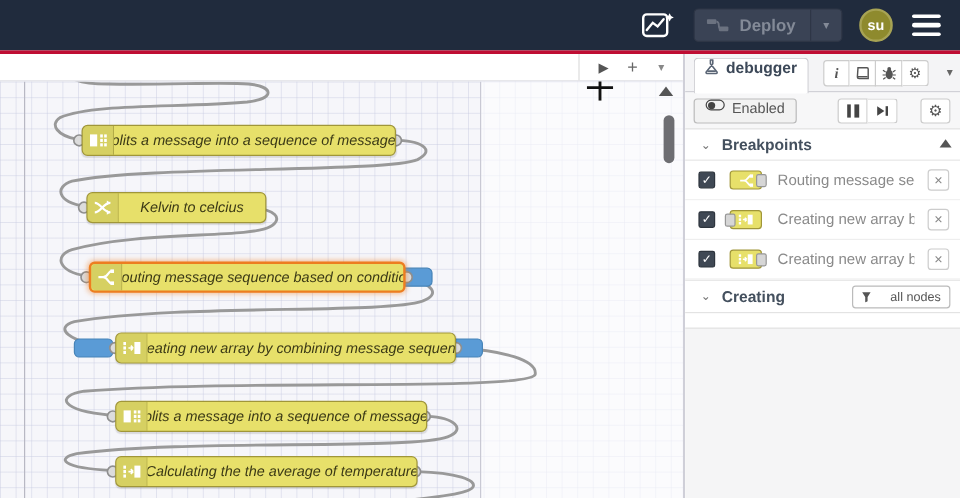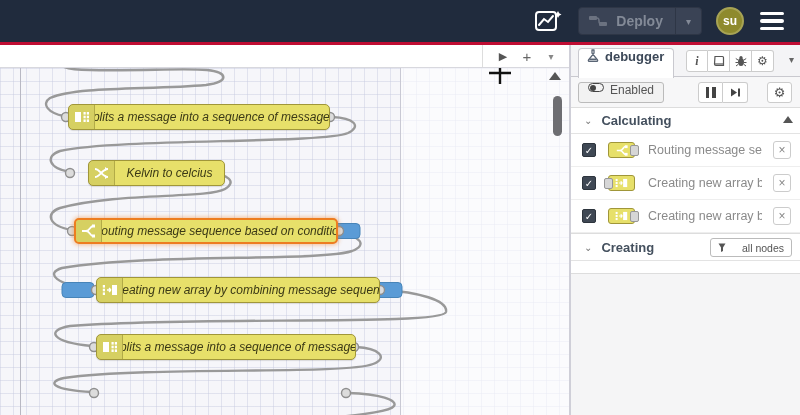--- a/index.html
+++ b/index.html
@@ -191,21 +191,21 @@
                 <rect x="9.5" y="5.7" width="2.2" height="2.6" fill="#fff"></rect>
                 <rect x="9.5" y="9.4" width="2.2" height="2.6" fill="#fff"></rect>
                 <rect x="12.8" y="2" width="2.2" height="2.6" fill="#fff"></rect>
                 <rect x="12.8" y="5.7" width="2.2" height="2.6" fill="#fff"></rect>
                 <rect x="12.8" y="9.4" width="2.2" height="2.6" fill="#fff"></rect>
               </svg>
             </div>
           <div class="nlabel">Splits a message into a sequence of messages.</div>
         </div>
 
-        <div class="node" style="left:72px; top:92px; width:137px;margin-left:16px;">
+        <div class="node" style="left:72px; top:92px; width:150px;">
           <div class="iconbox">
               <svg width="15" height="14" viewBox="0 0 15 14">
                 <path d="M1 3 C6 3 8 11 14 11 M1 11 C6 11 8 3 14 3" fill="none" stroke="#fff" stroke-width="1.8"></path>
                 <path d="M14 11 l-3 -2 v4 Z" fill="#fff"></path>
                 <path d="M14 3 l-3 -2 v4 Z" fill="#fff"></path>
               </svg>
             </div>
           <div class="nlabel">Kelvin to celcius</div>
         </div>
 
@@ -241,20 +241,32 @@
                 <rect x="9.5" y="5.7" width="2.2" height="2.6" fill="#fff"></rect>
                 <rect x="9.5" y="9.4" width="2.2" height="2.6" fill="#fff"></rect>
                 <rect x="12.8" y="2" width="2.2" height="2.6" fill="#fff"></rect>
                 <rect x="12.8" y="5.7" width="2.2" height="2.6" fill="#fff"></rect>
                 <rect x="12.8" y="9.4" width="2.2" height="2.6" fill="#fff"></rect>
               </svg>
             </div>
           <div class="nlabel">Splits a message into a sequence of messages.</div>
         </div>
 
+        <div class="node" style="left:96px; top:312px; width:252px;">
+          <div class="iconbox">
+              <svg width="16" height="14" viewBox="0 0 16 14">
+                <rect x="0.8" y="2" width="2.2" height="2.6" fill="#fff"></rect>
+                <rect x="0.8" y="5.7" width="2.2" height="2.6" fill="#fff"></rect>
+                <rect x="0.8" y="9.4" width="2.2" height="2.6" fill="#fff"></rect>
+                <path d="M5 7 l4 0 M9 7 l-2 -2 M9 7 l-2 2" stroke="#fff" stroke-width="1.4" fill="none"></path>
+                <rect x="10" y="2" width="5" height="10" fill="#fff"></rect>
+              </svg>
+            </div>
+          <div class="nlabel">Calculating the the average of temperature</div>
+        </div>
 
         <svg class="cursor-cross" width="22" height="22" viewBox="0 0 22 22">
           <path d="M11 0 V22 M0 11 H22" stroke="#111" stroke-width="2.4"></path>
         </svg>
 
         <div class="cv-scroll-up"></div>
         <div class="cv-scroll-thumb"></div>
       </div>
     </div>
 
@@ -313,21 +325,21 @@
               </svg>
           </div>
         </div>
         <div class="gear-btn">
             <span>⚙</span>
           </div>
       </div>
 
       <div class="sec-header">
         <span class="sec-chevron">⌄</span>
-        <span class="sec-title">Calculating</span>
+        <span class="sec-title">Breakpoints</span>
         <div class="bp-scroll-up"></div>
       </div>
 
       <div class="bp-row">
         <div class="bp-check"><span>✓</span></div>
         <div class="bp-icon">
           <svg width="12" height="13" viewBox="0 0 15 16">
               <path d="M1 8 h4 M5 8 C 9 8 9 3 12 3 M5 8 C 9 8 9 13 12 13" fill="none" stroke="#fff" stroke-width="2"></path>
               <rect x="11" y="1.5" width="3.5" height="3.5" fill="#fff"></rect>
               <rect x="11" y="11" width="3.5" height="3.5" fill="#fff"></rect>

